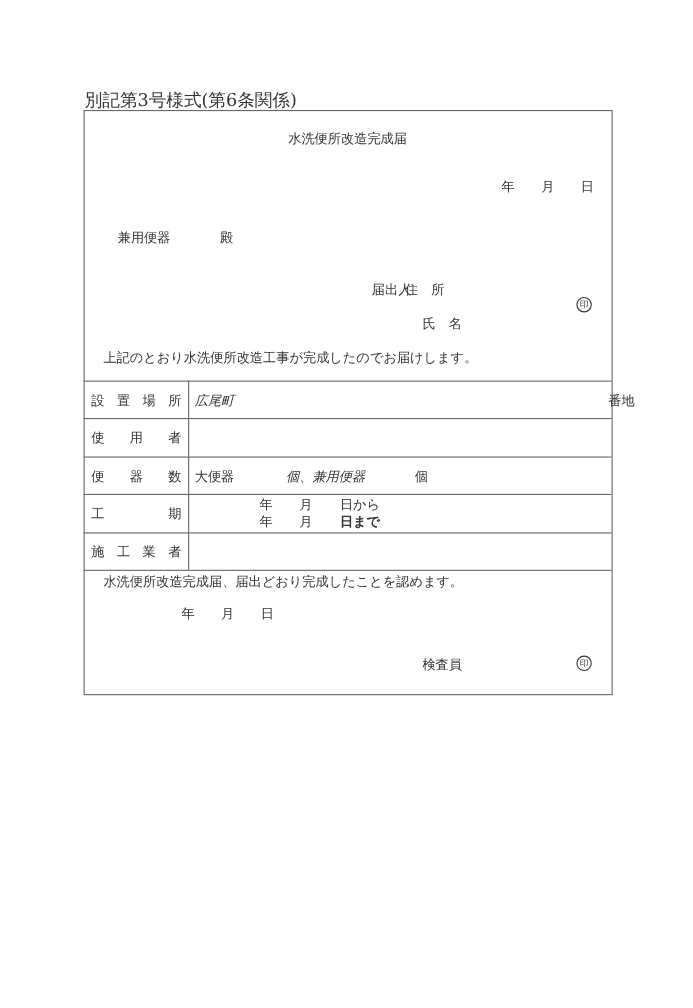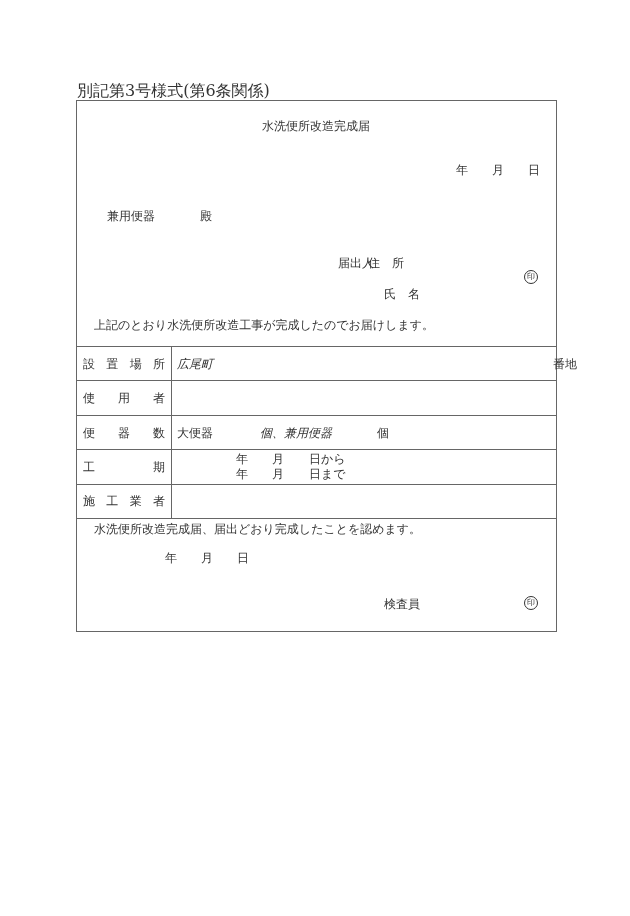--- a/index.html
+++ b/index.html
@@ -92,21 +92,21 @@
 
 <div class="abs row-label" style="top:460px;">
   <span>工</span>
   <span>期</span>
 </div>
 <div class="abs" style="left:236px; top:452px;">年</div>
 <div class="abs" style="left:272px; top:452px;">月</div>
 <div class="abs" style="left:309px; top:452px;">日から</div>
 <div class="abs" style="left:236px; top:467px;">年</div>
 <div class="abs" style="left:272px; top:467px;">月</div>
-<div class="abs" style="left:309px; top:467px;">日まで</div>
+<div class="abs" style="left:309px; top:467px;font-weight:bold;">日まで</div>
 
 <div class="abs row-label" style="top:494px;">
   <span>施</span>
   <span>工</span>
   <span>業</span>
   <span>者</span>
 </div>
 <div class="abs" style="left:177px; top:494px; width:370px; height:14px;"></div>
 
 <div class="abs approval">水洗便所改造完成届、届出どおり完成したことを認めます。</div>

